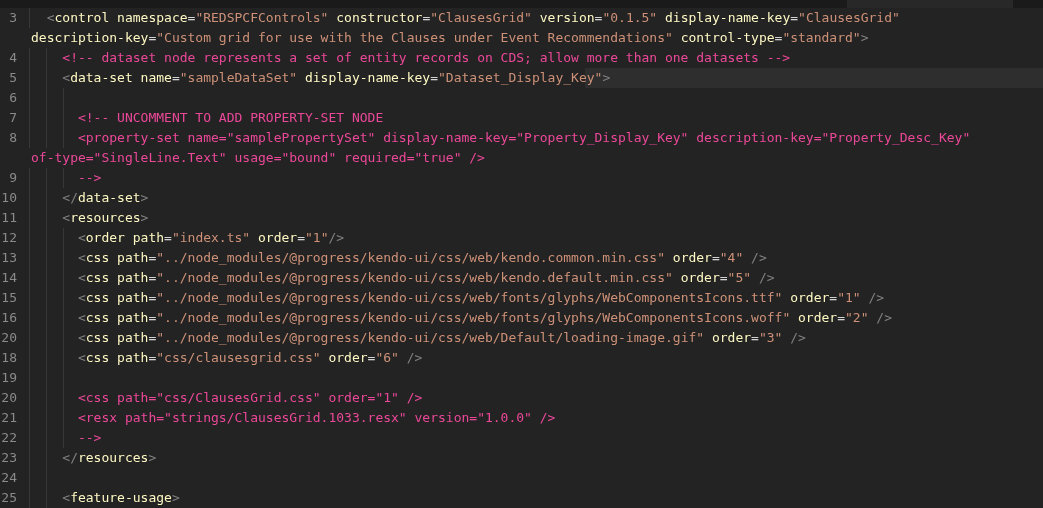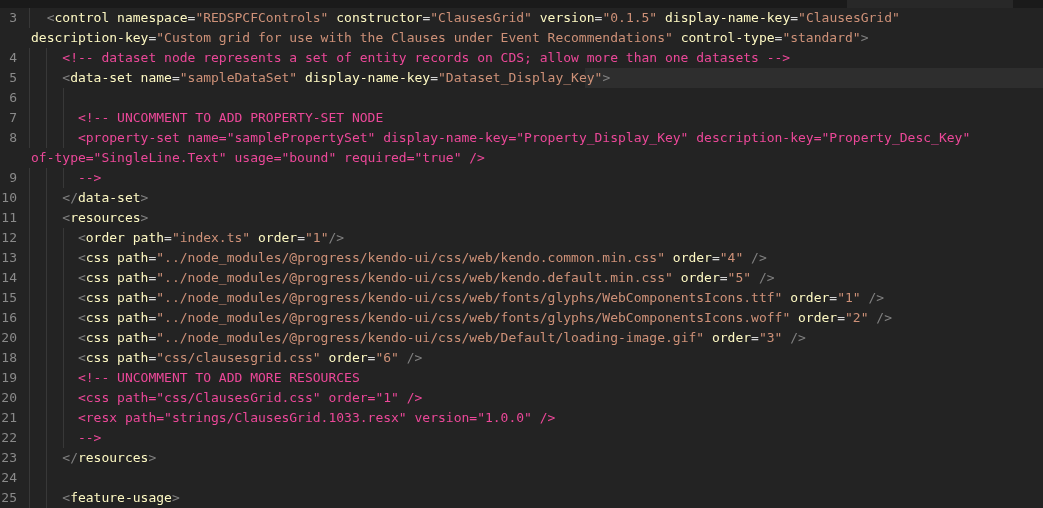--- a/index.html
+++ b/index.html
@@ -153,21 +153,20 @@
       <span class="guide" style="left: 46px;"></span>
       <span class="guide" style="left: 63px;"></span>
       <span class="num">18</span>
       <span class="code"><span class="tk-w">      </span><span class="tk-p">&lt;</span><span class="tk-t">css</span><span class="tk-w"> </span><span class="tk-a">path</span><span class="tk-e">=</span><span class="tk-s">"css/clausesgrid.css"</span><span class="tk-w"> </span><span class="tk-a">order</span><span class="tk-e">=</span><span class="tk-s">"6"</span><span class="tk-w"> </span><span class="tk-p">/&gt;</span></span>
     </div>
     <div class="row">
       <span class="guide" style="left: 29px;"></span>
       <span class="guide" style="left: 46px;"></span>
       <span class="guide" style="left: 63px;"></span>
       <span class="num">19</span>
-      <span class="code"><span class="tk-w">      </span><span class="tk-c">&lt;!-- UNCOMMENT TO ADD MORE RESOURCES</span></span>
     </div>
     <div class="row">
       <span class="guide" style="left: 29px;"></span>
       <span class="guide" style="left: 46px;"></span>
       <span class="guide" style="left: 63px;"></span>
       <span class="num">20</span>
       <span class="code"><span class="tk-w">      </span><span class="tk-c">&lt;css path="css/ClausesGrid.css" order="1" /&gt;</span></span>
     </div>
     <div class="row">
       <span class="guide" style="left: 29px;"></span>

